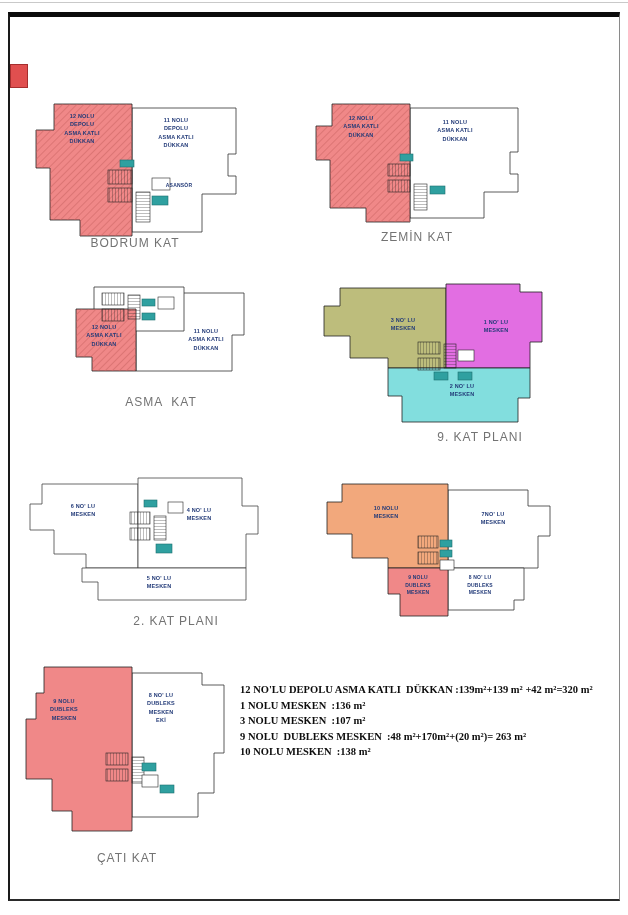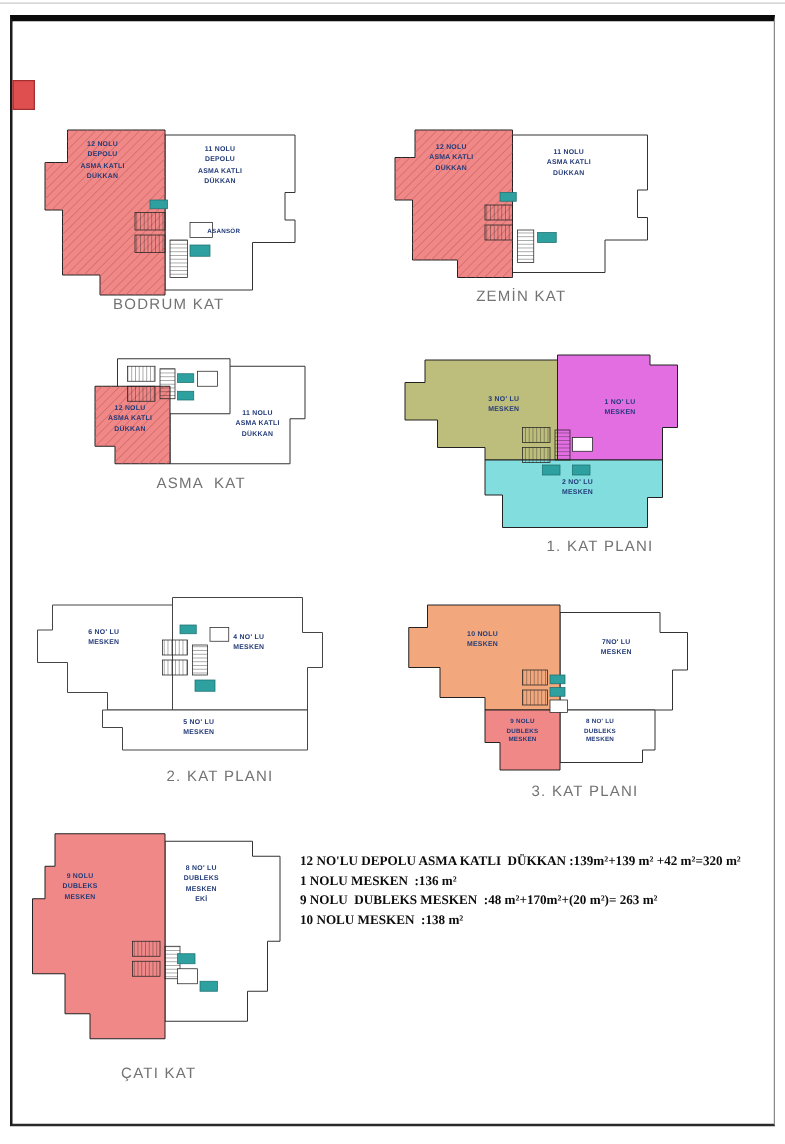--- a/index.html
+++ b/index.html
@@ -105,21 +105,21 @@
         <rect x="70" y="30" width="13" height="7" stroke="#1d7070" stroke-width="0.6" fill="#2fa0a0"></rect>
         <rect x="86" y="14" width="16" height="12" fill="#ffffff" stroke="#222" stroke-width="0.6"></rect>
       </g>
     </svg>
     <div class="lbl" style="left:2px;top:40px;width:60px">12 NOLU
 ASMA KATLI
 DÜKKAN</div>
     <div class="lbl" style="left:98px;top:44px;width:72px">11 NOLU
 ASMA KATLI
 DÜKKAN</div>
-    <div class="cap" style="left:0;top:96px;width:178px">ASMA  KAT</div>
+    <div class="cap" style="left:0;top:112px;width:178px">ASMA  KAT</div>
   </div>
 
   <div class="plan" style="left:318px;top:280px;width:226px;height:168px">
     <svg width="226" height="150" viewBox="0 0 226 150">
       <polygon points="22,8 128,8 128,88 70,88 70,78 32,78 32,56 6,56 6,26 22,26" stroke="#222" stroke-width="0.8" fill="#bdbd7c"></polygon>
       <polygon points="128,4 202,4 202,12 224,12 224,62 212,62 212,88 128,88" stroke="#222" stroke-width="0.8" fill="#e26ee2"></polygon>
       <polygon points="70,88 212,88 212,118 200,118 200,142 84,142 84,116 70,116" stroke="#222" stroke-width="0.8" fill="#82dede"></polygon>
       <g>
         <rect x="100" y="62" width="22" height="12" fill="url(#treadsV)" stroke="#222" stroke-width="0.6"></rect>
         <rect x="100" y="78" width="22" height="12" fill="url(#treadsV)" stroke="#222" stroke-width="0.6"></rect>
@@ -128,21 +128,21 @@
         <rect x="140" y="92" width="14" height="8" stroke="#1d7070" stroke-width="0.6" fill="#2fa0a0"></rect>
         <rect x="140" y="70" width="16" height="11" fill="#ffffff" stroke="#222" stroke-width="0.6"></rect>
       </g>
     </svg>
     <div class="lbl" style="left:55px;top:36px;width:60px">3 NO' LU
 MESKEN</div>
     <div class="lbl" style="left:148px;top:38px;width:60px">1 NO' LU
 MESKEN</div>
     <div class="lbl" style="left:112px;top:102px;width:64px">2 NO' LU
 MESKEN</div>
-    <div class="cap" style="left:80px;top:150px;width:164px">1. KAT PLANI</div>
+    <div class="cap" style="left:80px;top:150px;width:164px">9. KAT PLANI</div>
   </div>
 
   <div class="plan" style="left:26px;top:472px;width:240px;height:160px">
     <svg width="240" height="142" viewBox="0 0 240 142">
       <polygon points="16,12 112,12 112,96 60,96 60,82 28,82 28,58 4,58 4,32 16,32" fill="#ffffff" stroke="#444" stroke-width="0.8"></polygon>
       <polygon points="112,6 216,6 216,34 232,34 232,62 220,62 220,96 112,96" fill="#ffffff" stroke="#444" stroke-width="0.8"></polygon>
       <polygon points="56,96 220,96 220,128 72,128 72,110 56,110" fill="#ffffff" stroke="#444" stroke-width="0.8"></polygon>
       <g>
         <rect x="104" y="40" width="20" height="12" fill="url(#treadsV)" stroke="#222" stroke-width="0.6"></rect>
         <rect x="104" y="56" width="20" height="12" fill="url(#treadsV)" stroke="#222" stroke-width="0.6"></rect>
@@ -178,21 +178,20 @@
     <div class="lbl" style="left:32px;top:26px;width:64px">10 NOLU
 MESKEN</div>
     <div class="lbl" style="left:142px;top:32px;width:58px">7NO' LU
 MESKEN</div>
     <div class="lbl xs" style="left:70px;top:96px;width:52px">9 NOLU
 DUBLEKS
 MESKEN</div>
     <div class="lbl xs" style="left:130px;top:96px;width:56px">8 NO' LU
 DUBLEKS
 MESKEN</div>
-    <div class="cap" style="left:60px;top:148px;width:172px">3. KAT PLANI</div>
   </div>
 
   <div class="plan" style="left:20px;top:661px;width:216px;height:206px">
     <svg width="216" height="176" viewBox="0 0 216 176">
       <polygon points="112,12 182,12 182,24 204,24 204,92 194,92 194,132 178,132 178,156 112,156" fill="#ffffff" stroke="#333" stroke-width="0.8"></polygon>
       <polygon points="24,6 112,6 112,170 52,170 52,150 32,150 32,118 6,118 6,58 16,58 16,32 24,32" stroke="#222" stroke-width="0.8" fill="#f08888"></polygon>
       <g>
         <rect x="86" y="92" width="22" height="12" fill="url(#treadsV)" stroke="#222" stroke-width="0.6"></rect>
         <rect x="86" y="108" width="22" height="12" fill="url(#treadsV)" stroke="#222" stroke-width="0.6"></rect>
         <rect x="112" y="96" width="12" height="26" fill="url(#treadsH)" stroke="#222" stroke-width="0.6"></rect>
@@ -207,16 +206,17 @@
     <div class="lbl" style="left:112px;top:30px;width:58px">8 NO' LU
 DUBLEKS
 MESKEN
 EKİ</div>
     <div class="cap" style="left:25px;top:190px;width:164px">ÇATI KAT</div>
   </div>
 
   <div class="areas">
     <div class="area-line">12 NO'LU DEPOLU ASMA KATLI  DÜKKAN :139m²+139 m² +42 m²=320 m²</div>
     <div class="area-line">1 NOLU MESKEN  :136 m²</div>
+    <div class="area-line">3 NOLU MESKEN  :107 m²</div>
     <div class="area-line">9 NOLU  DUBLEKS MESKEN  :48 m²+170m²+(20 m²)= 263 m²</div>
     <div class="area-line">10 NOLU MESKEN  :138 m²</div>
   </div>
 </div>
 
 </body></html>

